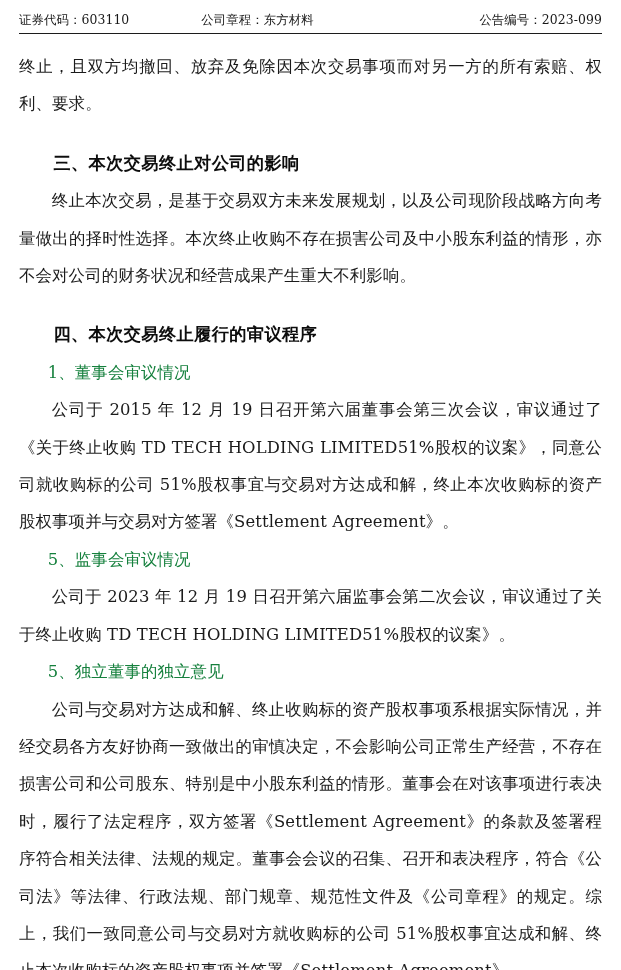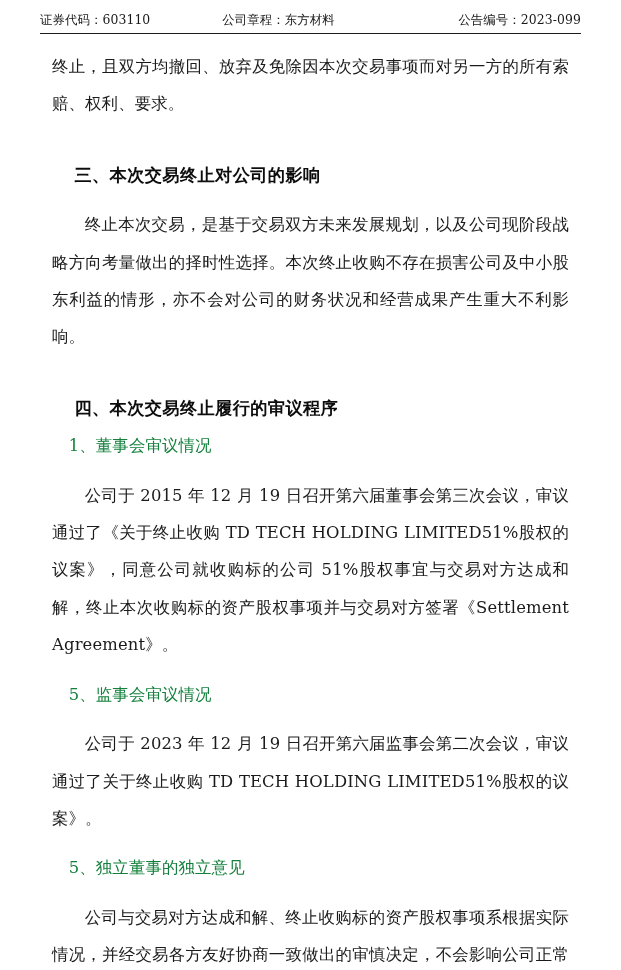--- a/index.html
+++ b/index.html
@@ -14,21 +14,21 @@
     font-family: "DejaVu Serif", "Liberation Serif", serif;
     color: #181818;
     -webkit-font-smoothing: antialiased;
   }
 
   .page {
     position: relative;
     width: 621px;
     height: 970px;
     box-sizing: border-box;
-    padding: 0 40px;
+    padding: 0 19px;
   }
 
   
   .doc-header {
     display: flex;
     align-items: baseline;
     justify-content: space-between;
     padding-top: 11px;
     font-size: 12.4px;
     line-height: 18px;
@@ -45,21 +45,21 @@
     height: 0;
     border-top: 1.3px solid #1c1c1c;
   }
 
   
   .body-block {
     margin-top: 14px;
   }
 
   p.para {
-    margin: 12px;
+    margin: 0;
     font-size: 16.4px;
     line-height: 37.4px;
     text-align: justify;
     text-justify: inter-ideograph;
     letter-spacing: 0.15px;
     color: #1b1b1b;
   }
   p.para.indent2  { text-indent: 2em; }
   p.para.cont     { text-indent: 0; }
 

